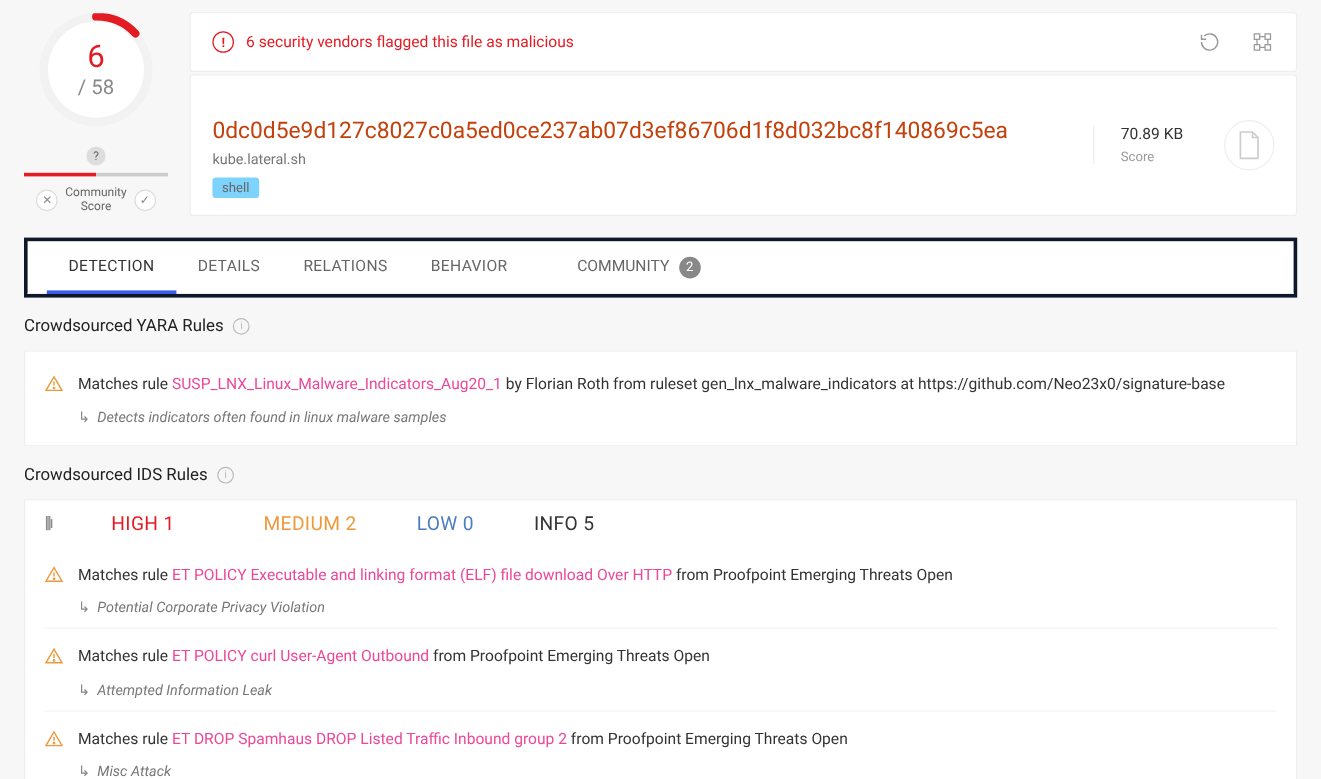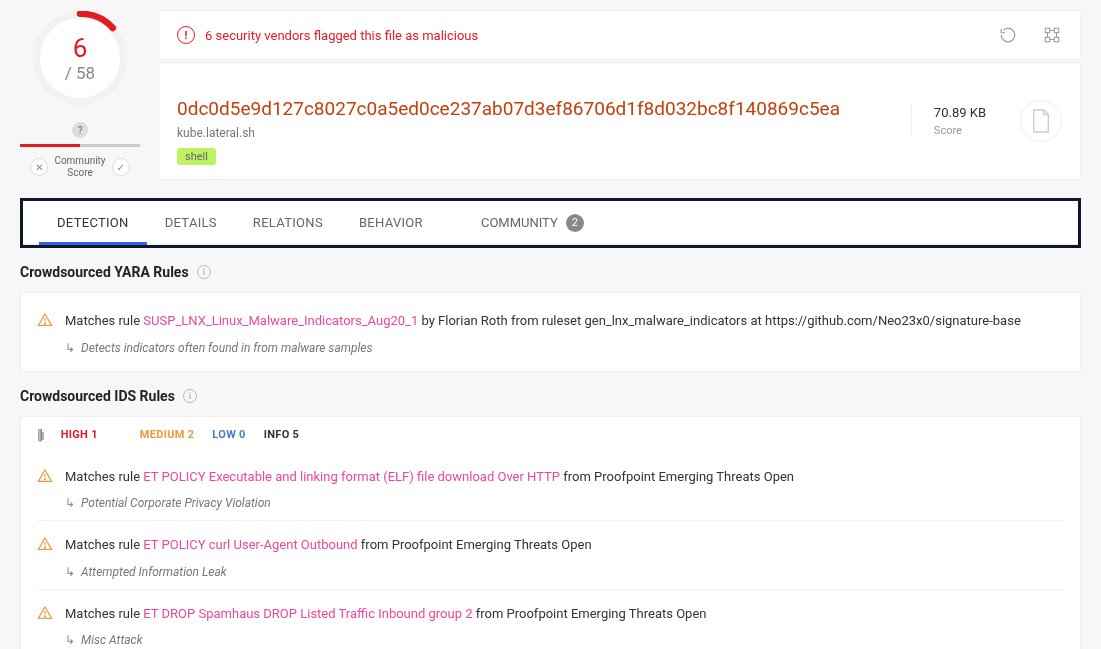--- a/index.html
+++ b/index.html
@@ -21,45 +21,45 @@
   .card { background: #fff; border: 1px solid #eee; border-radius: 3px; }
   .card1 { padding: 14px 18px; display: flex; align-items: center; justify-content: space-between; }
   .flag-line { display: flex; align-items: center; gap: 10px; color: #e31b23; font-size: 13px; }
   .flag-icon { width:18px; height:18px; border:1.3px solid #e31b23; border-radius:50%; color:#e31b23; display:flex; align-items:center; justify-content:center; font-size:11px; font-weight:700; }
   .card1-right { display: flex; gap: 24px; align-items:center; }
   .icon-btn { width:20px; height:20px; color:#888; display:flex; align-items:center; justify-content:center; cursor:pointer; }
   .card2 { padding: 14px 18px; display: flex; align-items: center; }
   .hash-block { flex: 1; }
   .hash { font-size: 19px; color: #c2410c; word-break: break-all; margin-top: 20px; }
   .fname { font-size: 12px; color: #777; margin-top: 6px; }
-  .tag { display:inline-block; background:#bef264; color:#666; font-size:11px; padding:2px 8px; border-radius:3px; margin-top:8px; }
+  .tag { display:inline-block; background:#7dd3fc; color:#666; font-size:11px; padding:2px 8px; border-radius:3px; margin-top:8px; }
   .meta-block { padding: 0 22px; border-left: 1px solid #eee; }
   .meta-val { font-size: 13px; color: #333; }
   .meta-label { font-size: 11px; color: #999; margin-top: 4px; }
   .file-icon-wrap { width: 42px; height: 42px; border-radius: 50%; border: 1px solid #eee; display:flex; align-items:center; justify-content:center; color:#bbb; margin-left: 12px; }
   .tabs-card { margin-top: 18px; background:#fff; border:3px solid #0f172a; }
   .tabs { display: flex; align-items: center; padding: 0 16px; border-bottom: 1px solid #eee; }
   .tab { padding: 14px 18px; font-size: 13px; color: #666; cursor: pointer; position: relative; letter-spacing:.3px; }
   .tab.active { color: #333; }
   .tab.active::after { content:''; position:absolute; left:0; right:0; bottom:-1px; height:3px; background:#3b5ee8; }
   .tab-extra { margin-left: 40px; display: flex; align-items:center; gap:8px; color:#666; }
   .badge { background:#888; color:#fff; border-radius:50%; width:18px; height:18px; font-size:11px; display:flex; align-items:center; justify-content:center; }
-  .section-title { padding: 16px 0 12px 0; font-size: 14px; font-weight:700; color:#222; display:flex; align-items:center; gap:8px; }
+  .section-title { padding: 16px 0 12px 0; font-size: 14px; font-weight:400; color:#222; display:flex; align-items:center; gap:8px; }
   .info-circle { width:14px; height:14px; border:1px solid #bbb; border-radius:50%; color:#bbb; font-size:9px; display:flex; align-items:center; justify-content:center; }
   .rule-card { background:#fff; border:1px solid #eee; padding: 12px 16px; }
   .rule-row { display:flex; align-items:flex-start; gap:12px; padding: 6px 0; }
   .warn-tri { width:16px; height:16px; flex-shrink:0; margin-top:1px; }
   .warn-tri svg { display:block; }
   .rule-text { font-size: 13px; color:#333; line-height:1.5; }
   .rule-link { color:#ec4899; }
   .sub-line { display:flex; align-items:center; gap:6px; color:#777; font-style:italic; font-size:12px; padding: 4px 0 4px 28px; }
   .sub-arrow { font-style:normal; color:#888; }
   .severity-bar-card { background:#fff; border:1px solid #eee; border-bottom:none; padding: 10px 16px; display:flex; align-items:center; gap:18px; }
   .sev-icon { color:#888; font-size:14px; letter-spacing:-2px; }
-  .sev { font-size:11px; font-weight:700; letter-spacing:.3px; }
+  .sev { font-size:16px; font-weight:400; letter-spacing:.3px;margin-left:32px; }
   .sev-high{ color:#e31b23; } .sev-med{ color:#ec9a3b;padding-left:24px; } .sev-low{ color:#4c7dbf; } .sev-info{ color:#333; }
   .ids-list { background:#fff; border:1px solid #eee; border-top:none; }
   .ids-row { padding: 8px 16px 0 16px; }
   .ids-row:last-child { padding-bottom: 12px; }
   .ids-divider { border-top:1px solid #f2f2f2; margin: 6px 0 0 0; }
 </style>
 </head>
 <body>
 
 <div class="page">
@@ -155,21 +155,21 @@
             <line x1="12" y1="9" x2="12" y2="14"></line>
             <circle cx="12" cy="17" r="0.8" fill="#ec9a3b"></circle>
           </svg>
       </span>
       <div class="rule-text">
         <span>Matches rule </span><span class="rule-link">SUSP_LNX_Linux_Malware_Indicators_Aug20_1</span><span> by Florian Roth from ruleset gen_lnx_malware_indicators at https://github.com/Neo23x0/signature-base</span>
       </div>
     </div>
     <div class="sub-line">
       <span class="sub-arrow">↳</span>
-      <span>Detects indicators often found in from malware samples</span>
+      <span>Detects indicators often found in linux malware samples</span>
     </div>
   </div>
 
   <div class="section-title">
     <span>Crowdsourced IDS Rules</span>
     <span class="info-circle">i</span>
   </div>
   <div class="severity-bar-card">
     <span class="sev-icon">|||ı</span>
     <span class="sev sev-high">HIGH 1</span>

